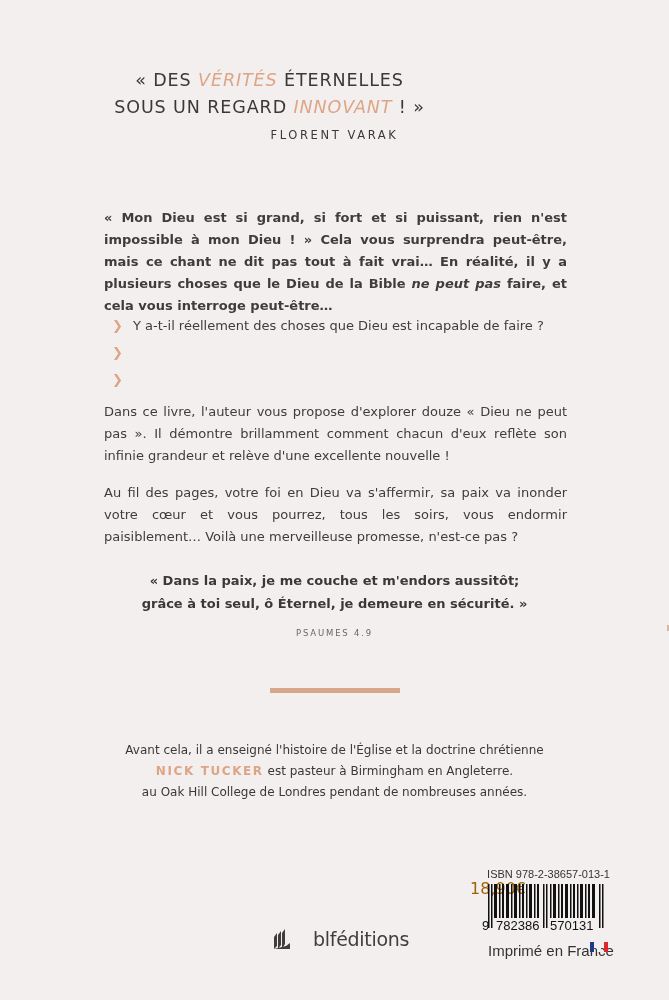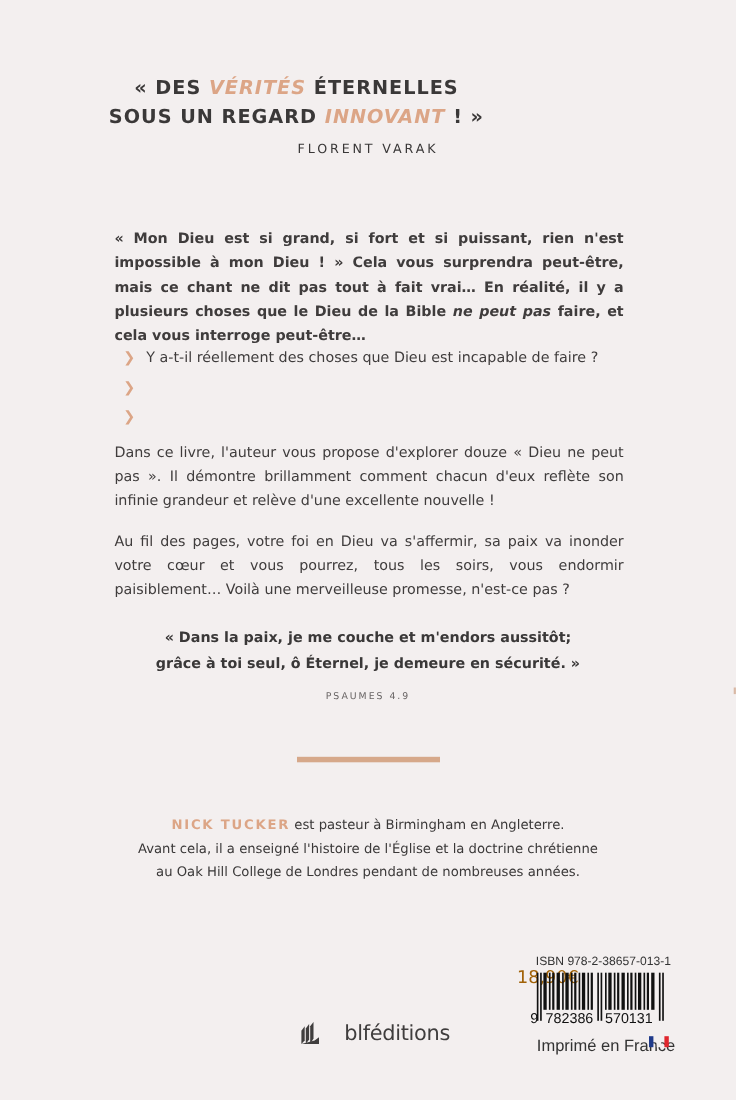--- a/index.html
+++ b/index.html
@@ -7,21 +7,21 @@
     width: 669px; height: 1000px; overflow: hidden;
     background: #f3efef;
     font-family: "DejaVu Sans", sans-serif;
     color: #3d3a3a;
     position: relative;
   }
   .abs { position: absolute; }
   .headline {
     left: 0; width: 539px; text-align: center;
     font-family: "DejaVu Sans", sans-serif;
-    font-weight: bold; font-size: 17.5px; letter-spacing: 0.9px;
+    font-weight: normal; font-size: 17.5px; letter-spacing: 0.9px;
     color: #3a3838;
   }
   .accent { color: #dca586; font-style: italic; }
   .byline {
     top: 128px; left: 0; width: 669px; text-align: center;
     font-size: 11.5px; letter-spacing: 2.6px; color: #3a3838;
   }
   .para {
     left: 104px; width: 463px;
     font-size: 13px; line-height: 22px; color: #3f3c3c;
@@ -88,22 +88,22 @@
 
 <div class="abs quote" style="top:569px;">
   <div>« Dans la paix, je me couche et m'endors aussitôt;</div>
   <div>grâce à toi seul, ô Éternel, je demeure en sécurité. »</div>
 </div>
 <div class="abs ref">PSAUMES 4.9</div>
 
 <div class="abs rule"></div>
 
 <div class="abs bio">
+  <div>Avant cela, il a enseigné l'histoire de l'Église et la doctrine chrétienne</div>
   <div><span class="bio-name">NICK TUCKER</span><span> est pasteur à Birmingham en Angleterre.</span></div>
-  <div>Avant cela, il a enseigné l'histoire de l'Église et la doctrine chrétienne</div>
   <div>au Oak Hill College de Londres pendant de nombreuses années.</div>
 </div>
 
 <div class="abs price">18,90€</div>
 <div class="abs isbn">ISBN 978-2-38657-013-1</div>
 <svg class="abs barcode" viewBox="0 0 128 48" xmlns="http://www.w3.org/2000/svg">
   <g fill="#111">
     <rect x="6" y="0" width="1.5" height="44"></rect>
       <rect x="9" y="0" width="1.5" height="44"></rect>
     <rect x="12" y="0" width="3" height="34"></rect>

